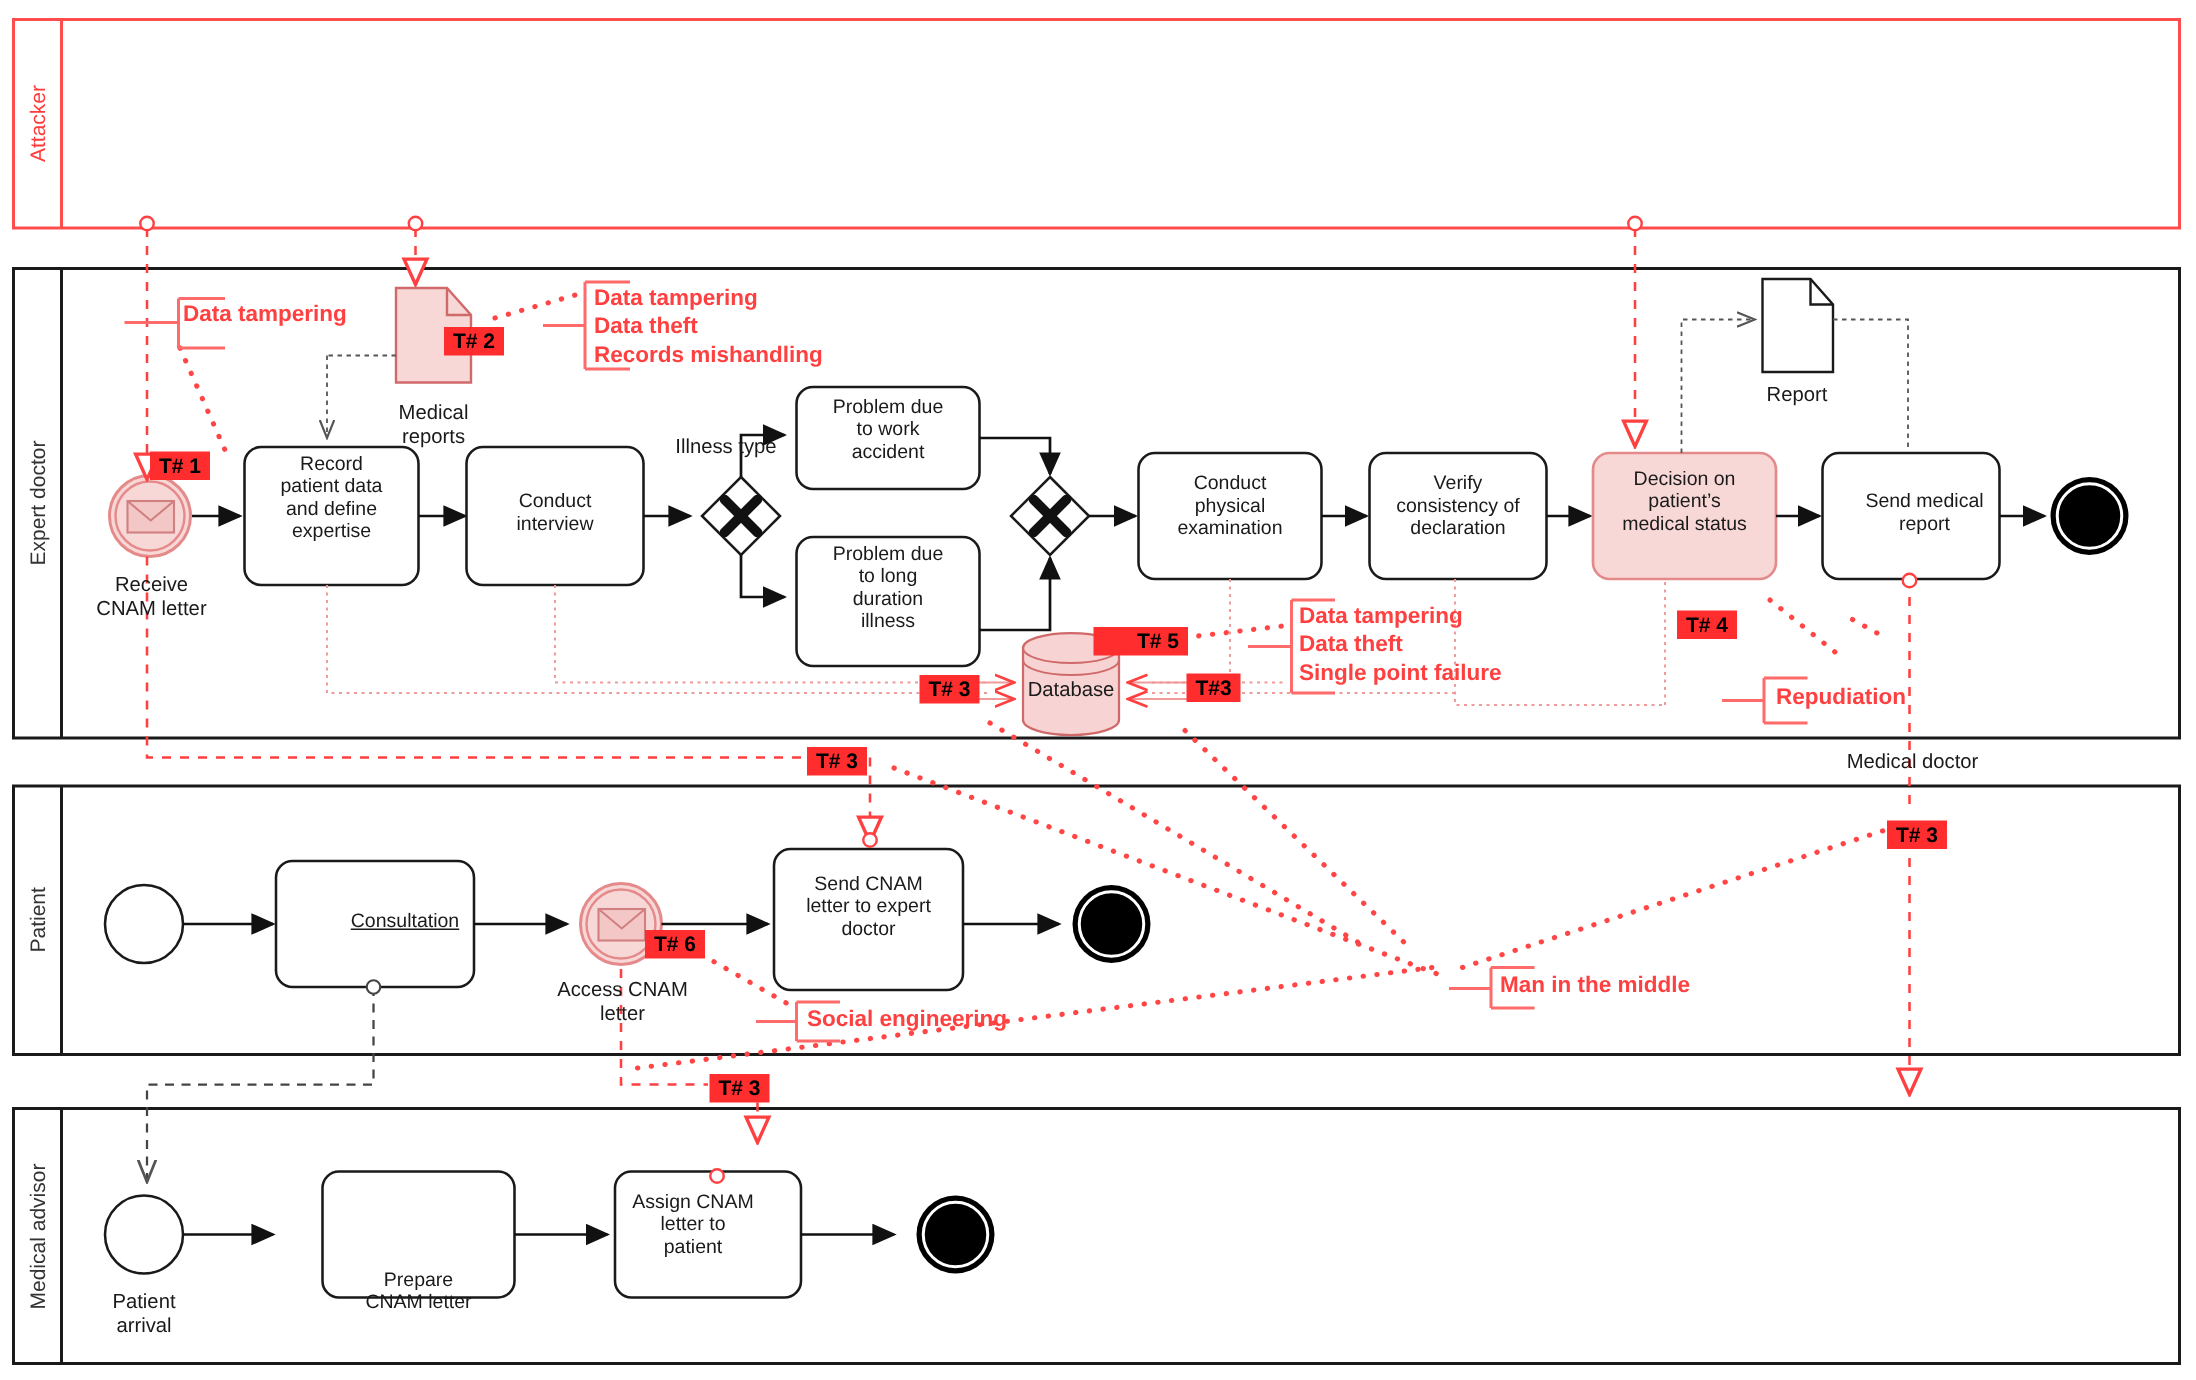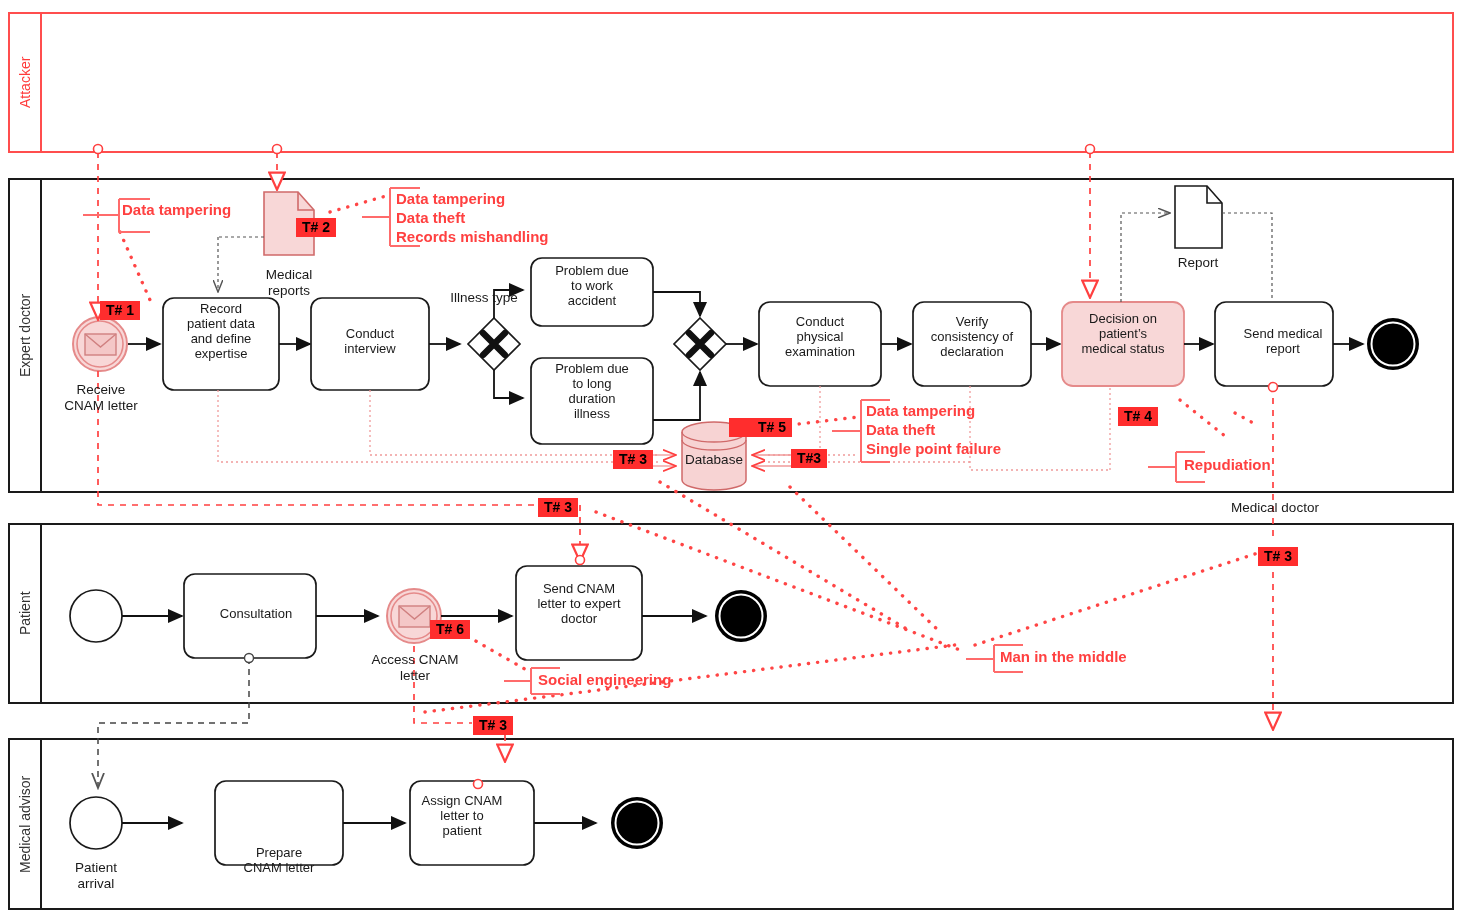--- a/index.html
+++ b/index.html
@@ -260,21 +260,21 @@
 medical status</div>
 <div class="lbl task-lbl" style="left:1215px;top:327px;width:136px;">Send medical
 report</div>
 <div class="lbl small-lbl" style="left:424px;top:290px;width:120px;">Illness type</div>
 <div class="lbl small-lbl" style="left:234px;top:267px;width:110px;">Medical
 reports</div>
 <div class="lbl small-lbl" style="left:1148px;top:255px;width:100px;">Report</div>
 <div class="lbl small-lbl" style="left:674px;top:452px;width:80px;">Database</div>
 <div class="lbl small-lbl" style="left:1195px;top:500px;width:160px;">Medical doctor</div>
 
-<div class="lbl task-lbl" style="left:186px;top:607px;width:140px;">Consultation</div>
+<div class="lbl task-lbl" style="left:200px;top:607px;width:140px;text-decoration:underline;">Consultation</div>
 <div class="lbl task-lbl" style="left:516px;top:582px;width:126px;">Send CNAM
 letter to expert
 doctor</div>
 <div class="lbl small-lbl" style="left:350px;top:652px;width:130px;">Access CNAM
 letter</div>
 
 <div class="lbl small-lbl" style="left:40px;top:860px;width:112px;">Patient
 arrival</div>
 <div class="lbl task-lbl" style="left:215px;top:846px;width:128px;">Prepare
 CNAM letter</div>

